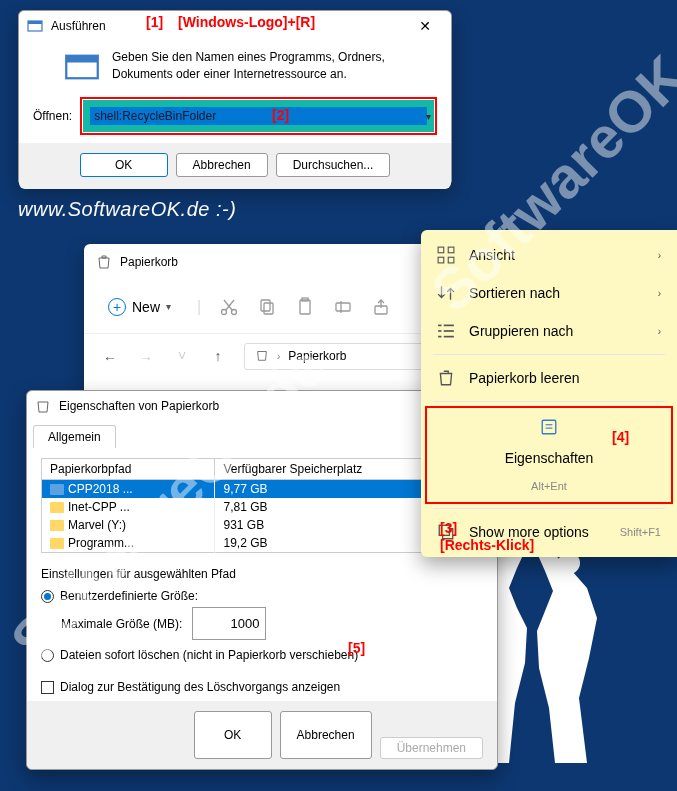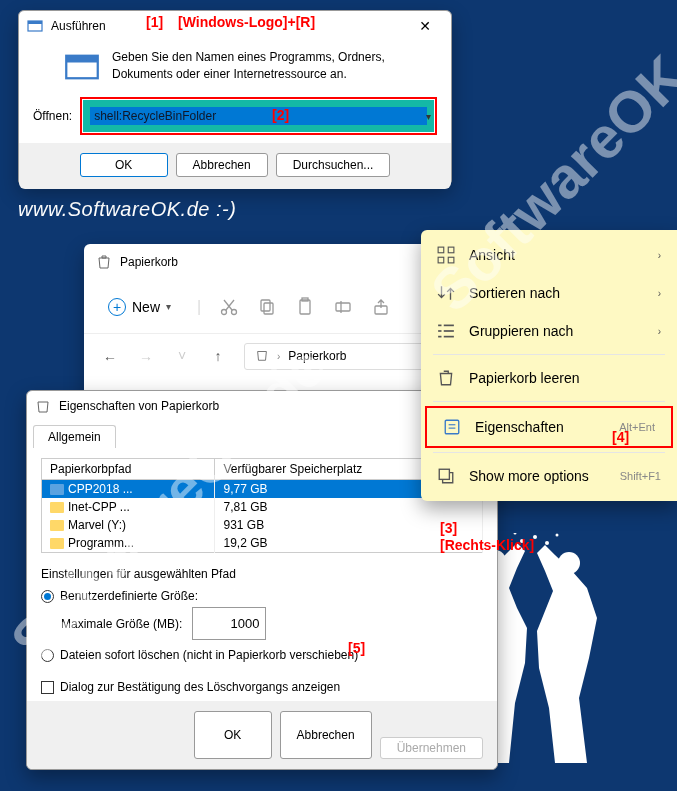--- a/index.html
+++ b/index.html
@@ -49,21 +49,21 @@
 .breadcrumb { display: flex; align-items: center; gap: 8px; border: 1px solid #ddd; padding: 4px 10px; border-radius: 3px; flex: 1; font-size: 12px; }
 
 
 .context-menu { position: absolute; top: 230px; right: 0; width: 256px; background: #fef9c3; border-radius: 6px 0 0 6px; box-shadow: 0 8px 20px rgba(0,0,0,0.35); padding: 6px 0; z-index: 20; }
 .ctx-item { display: flex; align-items: center; padding: 10px 16px; gap: 14px; font-size: 14px; cursor: pointer; position: relative; }
 .ctx-icon { width: 18px; height: 18px; display: flex; align-items: center; justify-content: center; color: #555; flex-shrink: 0; }
 .ctx-label { flex: 1; }
 .ctx-shortcut { font-size: 11px; color: #888; }
 .ctx-arrow { font-size: 10px; color: #555; }
 .ctx-divider { height: 1px; background: #e5e5e5; margin: 4px 12px; }
-.ctx-highlight { border: 2.5px solid #ff0000; margin: 0 4px; }
+.ctx-highlight { border: 2.5px solid #ff0000; margin: 0 4px; flex-direction: column; }
 
 
 .props-dialog { position: absolute; top: 390px; left: 26px; width: 472px; height: 380px; background: #fff; border: 1px solid #999; border-radius: 6px; box-shadow: 0 8px 20px rgba(0,0,0,0.35); z-index: 15; }
 .props-titlebar { display: flex; align-items: center; padding: 6px 8px; height: 30px; }
 .props-title-icon { width: 16px; height: 16px; margin-right: 8px; }
 .props-title { font-size: 12px; flex: 1; }
 .props-tabs { display: flex; padding: 4px 6px 0; }
 .props-tab { padding: 4px 14px; font-size: 12px; border: 1px solid #ccc; border-bottom: none; background: #fff; border-radius: 3px 3px 0 0; }
 .props-body { padding: 10px 14px; }
 .props-table { width: 100%; border: 1px solid #ccc; font-size: 12px; border-collapse: collapse; }

